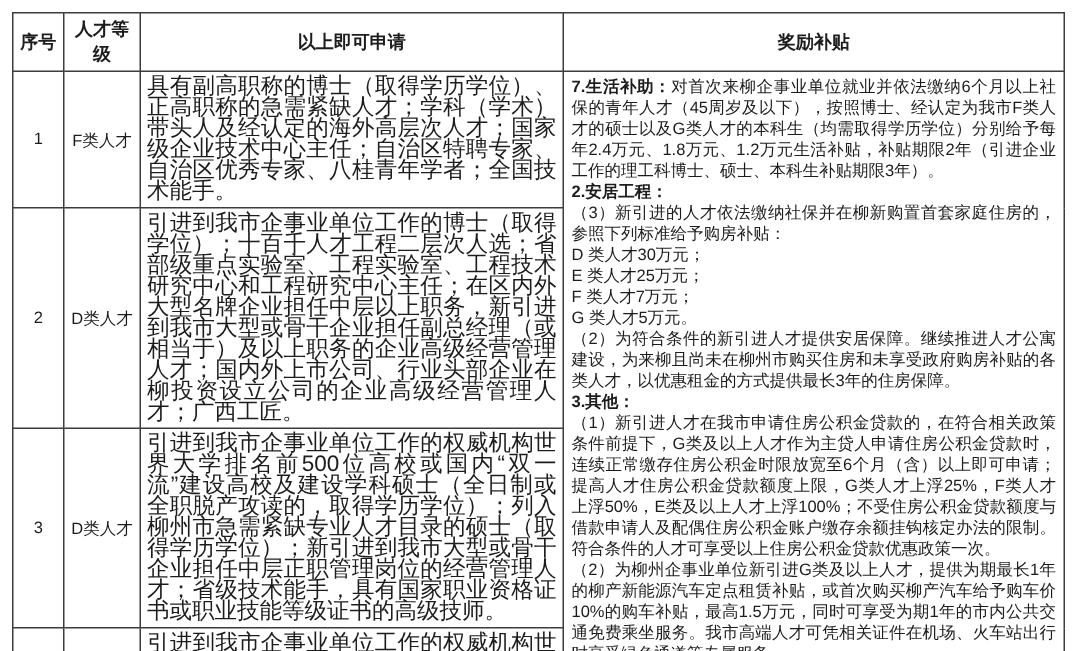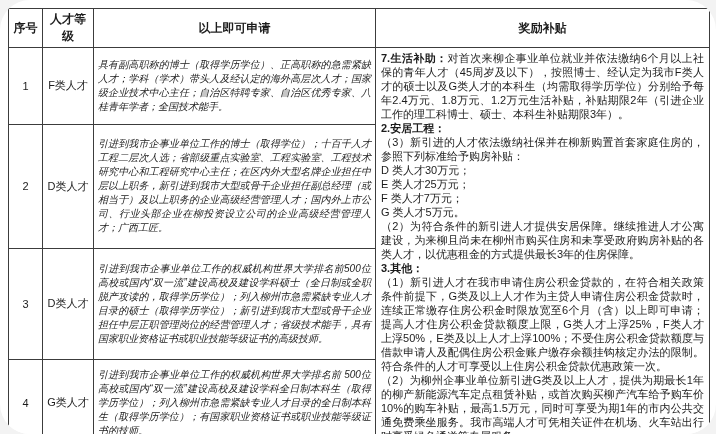--- a/index.html
+++ b/index.html
@@ -6,21 +6,20 @@
   .page {
     position: relative;
     width: 716px;
     height: 434px;
     background: #ffffff;
     box-sizing: border-box;
     padding: 8px 7px 0 8px;
     font-family: "Liberation Sans", "DejaVu Sans", sans-serif;
     color: #1c1c1c;
     overflow: hidden;
-    border-radius: 30px;
   }
   table.policy-table {
     border-collapse: collapse;
     table-layout: fixed;
     width: 701px;
     background: #ffffff;
   }
   .policy-table th, .policy-table td {
     border: 1px solid #3c3c3c;
     box-sizing: border-box;
@@ -34,28 +33,27 @@
     height: 27px;
     padding: 2px;
   }
   td.cell-center {
     text-align: center;
     vertical-align: middle;
     font-size: 11px;
     padding: 2px;
   }
   td.cell-criteria {
-    font-size: 10px;
+    font-size: 15px;
     line-height: 14px;
     vertical-align: middle;
     padding: 3px 4px;
     text-align: justify;
     overflow-wrap: break-word;
     word-break: break-all;
-    font-style: italic;
   }
   td.cell-reward {
     font-size: 11px;
     line-height: 14px;
     vertical-align: top;
     padding: 3px 5px;
     text-align: justify;
     overflow-wrap: break-word;
     word-break: break-all;
   }

